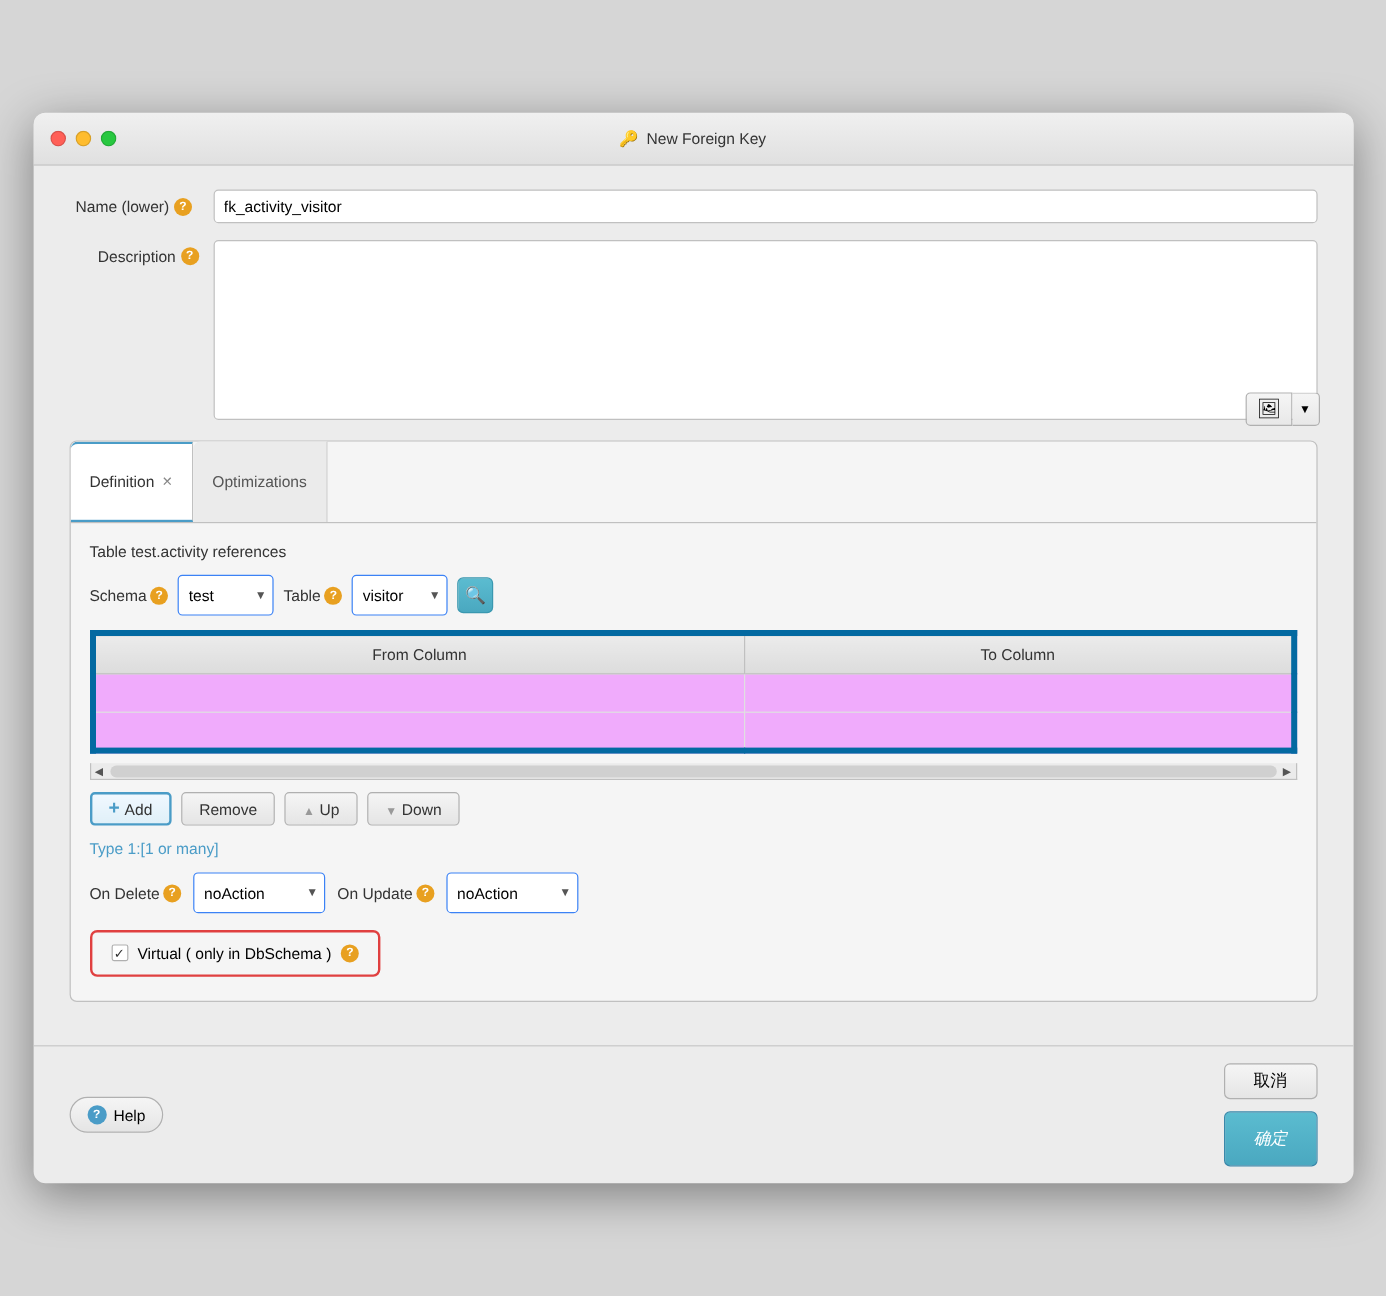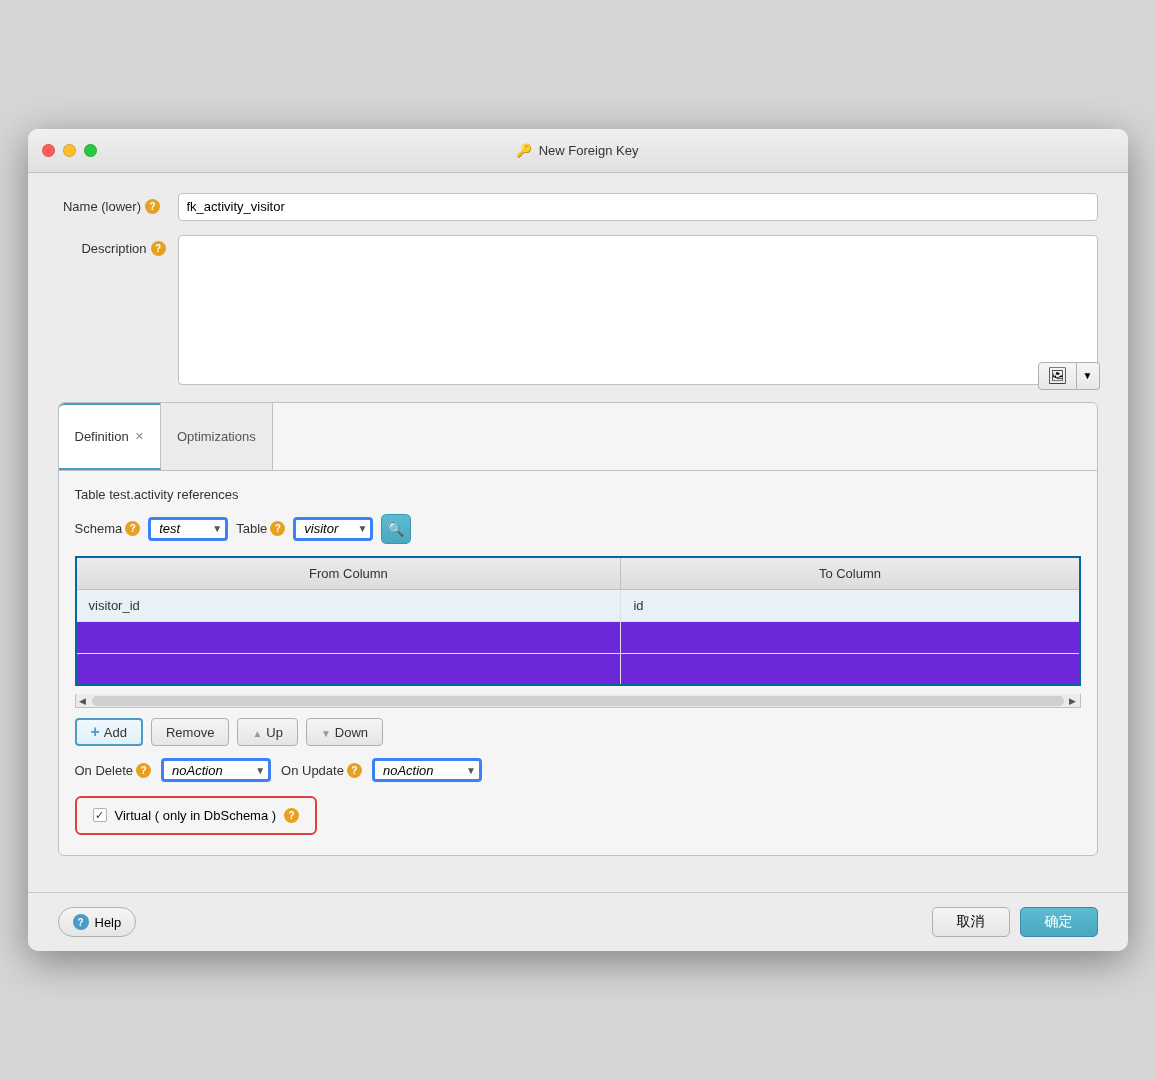--- a/index.html
+++ b/index.html
@@ -215,31 +215,30 @@
       display: flex;
       align-items: flex-start;
       gap: 3px;
     }
     .select-wrapper {
       position: relative;
       display: inline-flex;
       align-items: center;
     }
     .form-select {
-      height: 24px;
-      border: 3px solid #3b82f6;
+      height: 34px;
+      border: 1px solid #3b82f6;
       border-radius: 4px;
       padding: 0 24px 0 8px;
       font-size: 13px;
       background: white;
       appearance: none;
       cursor: pointer;
       outline: none;
       min-width: 80px;
-      font-style: italic;
     }
     .select-arrow {
       position: absolute;
       right: 6px;
       pointer-events: none;
       font-size: 10px;
       color: #555;
     }
     .search-btn {
       width: 30px;
@@ -250,23 +249,23 @@
       display: flex;
       align-items: center;
       justify-content: center;
       cursor: pointer;
       color: white;
       font-size: 14px;
     }
     .columns-table {
       width: 100%;
       border-collapse: collapse;
-      border: 2px solid #0369a1;
+      border: 5px solid #0369a1;
       margin-bottom: 8px;
-      background: #6d28d9;
+      background: #f0abfc;
     }
     .columns-table th {
       background: linear-gradient(to bottom, #ebebeb, #dcdcdc);
       border: 1px solid #c0c0c0;
       padding: 8px 12px;
       text-align: center;
       font-weight: normal;
       color: #333;
       font-size: 13px;
     }
@@ -399,39 +398,41 @@
       color: white;
       font-size: 10px;
       font-weight: bold;
       display: flex;
       align-items: center;
       justify-content: center;
     }
     .right-buttons {
       display: flex;
       gap: 10px;
+      flex-direction: column;
     }
     .cancel-btn {
       height: 30px;
       padding: 0 24px;
       border-radius: 5px;
       font-size: 14px;
       border: 1px solid #b0b0b0;
       background: linear-gradient(to bottom, #f5f5f5, #e5e5e5);
       cursor: pointer;
     }
     .ok-btn {
-      height: 30px;
+      height: 46px;
       padding: 0 24px;
       border-radius: 5px;
       font-size: 14px;
       border: 1px solid #3a88aa;
       background: linear-gradient(to bottom, #5bbcd0, #4aa8c0);
       color: white;
       cursor: pointer;
+      font-style: italic;
     }
   </style>
 </head>
 <body>
 
 <div class="window">
 
   <div class="titlebar">
     <div class="traffic-lights">
       <div class="traffic-light close"></div>
@@ -510,24 +511,20 @@
 
         
         <table class="columns-table">
           <thead>
             <tr>
               <th>From Column</th>
               <th>To Column</th>
             </tr>
           </thead>
           <tbody>
-            <tr class="selected">
-              <td>visitor_id</td>
-              <td>id</td>
-            </tr>
             <tr>
               <td></td>
               <td></td>
             </tr>
             <tr>
               <td></td>
               <td></td>
             </tr>
           </tbody>
         </table>
@@ -552,20 +549,21 @@
             <span class="btn-up-arrow"></span>
             <span>Up</span>
           </button>
           <button class="btn">
             <span class="btn-down-arrow"></span>
             <span>Down</span>
           </button>
         </div>
 
         
+        <div class="type-info">Type 1:[1 or many]</div>
 
         
         <div class="on-actions-row">
           <span class="inline-label">
             <span>On Delete</span>
             <span class="help-icon">?</span>
           </span>
           <div class="select-wrapper">
             <select class="form-select" style="min-width:110px">
               <option>noAction</option>

